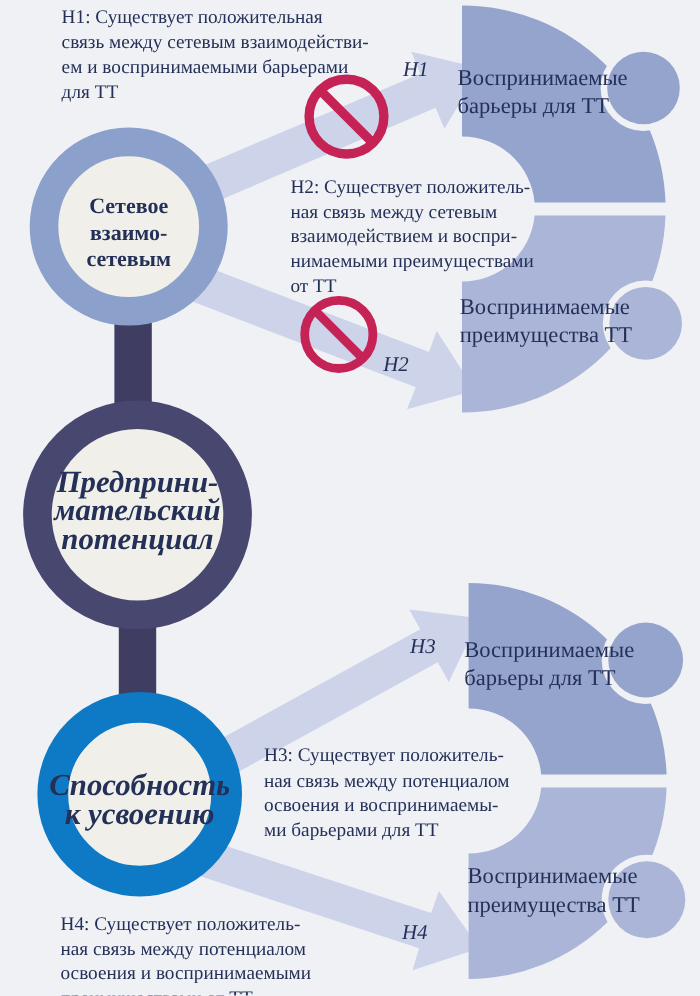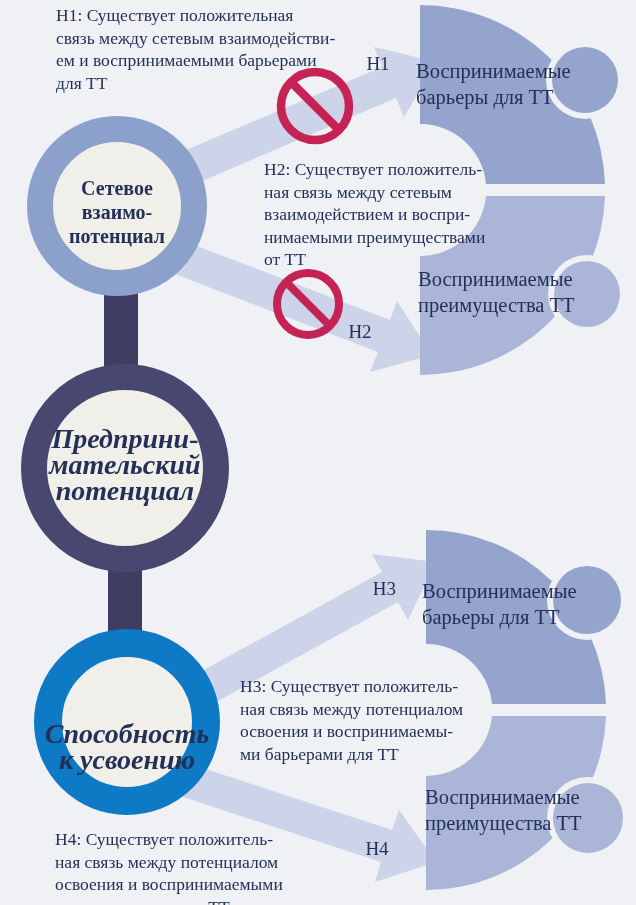--- a/index.html
+++ b/index.html
@@ -10,21 +10,21 @@
   }
   html,body{margin:0;padding:0;}
   body{
     width:636px;height:905px;background:var(--background);
     font-family:"Liberation Serif","DejaVu Serif",serif;color:var(--text);
   }
   .stage{position:relative;width:636px;height:905px;overflow:hidden;}
   .stage > svg{position:absolute;left:0;top:0;}
   .txt{position:absolute;white-space:pre-line;}
   .hyp{font-size:17.5px;line-height:22.5px;}
-  .hlabel{font-size:19px;width:40px;text-align:center;}
+  .hlabel{font-size:19px;width:40px;text-align:center;font-style:italic;}
   .node-label{font-weight:bold;text-align:center;}
   .node-label.small{font-size:20px;line-height:24px;}
   .node-label.big{font-size:28px;line-height:26px;font-style:italic;}
   .outcome-label{font-size:20.5px;line-height:26px;width:200px;}
 </style>
 </head>
 <body>
 
 <div class="stage">
 
@@ -84,25 +84,25 @@
 освоения и воспринимаемыми
 преимуществами от ТТ</div>
 
   <div class="txt hlabel" style="left:358px;top:53px;">H1</div>
   <div class="txt hlabel" style="left:340px;top:321px;">H2</div>
   <div class="txt hlabel" style="left:356px;top:578px;text-align:right;">H3</div>
   <div class="txt hlabel" style="left:357px;top:838px;text-align:center;">H4</div>
 
   <div class="txt node-label small" style="left:17px;top:176px;width:200px;">Сетевое
 взаимо-
-потенциал</div>
+сетевым</div>
   <div class="txt node-label big" style="left:25px;top:426px;width:200px;">Предприни-
 мательский
 потенциал</div>
-  <div class="txt node-label big" style="left:27px;top:721px;width:200px;">Способность
+  <div class="txt node-label big" style="left:27px;top:702px;width:200px;">Способность
 к усвоению</div>
 
   <div class="txt outcome-label" style="left:416px;top:58px;">Воспринимаемые
 барьеры для ТТ</div>
   <div class="txt outcome-label" style="left:418px;top:266px;">Воспринимаемые
 преимущества ТТ</div>
   <div class="txt outcome-label" style="left:422px;top:578px;">Воспринимаемые
 барьеры для ТТ</div>
   <div class="txt outcome-label" style="left:425px;top:784px;">Воспринимаемые
 преимущества ТТ</div>

